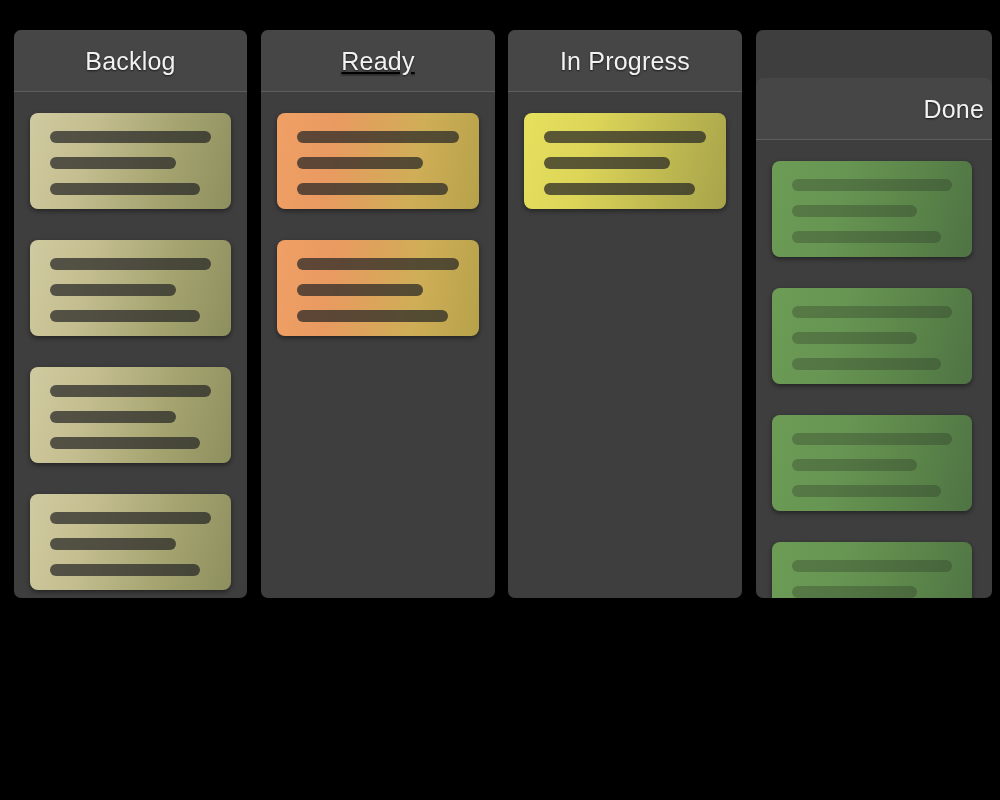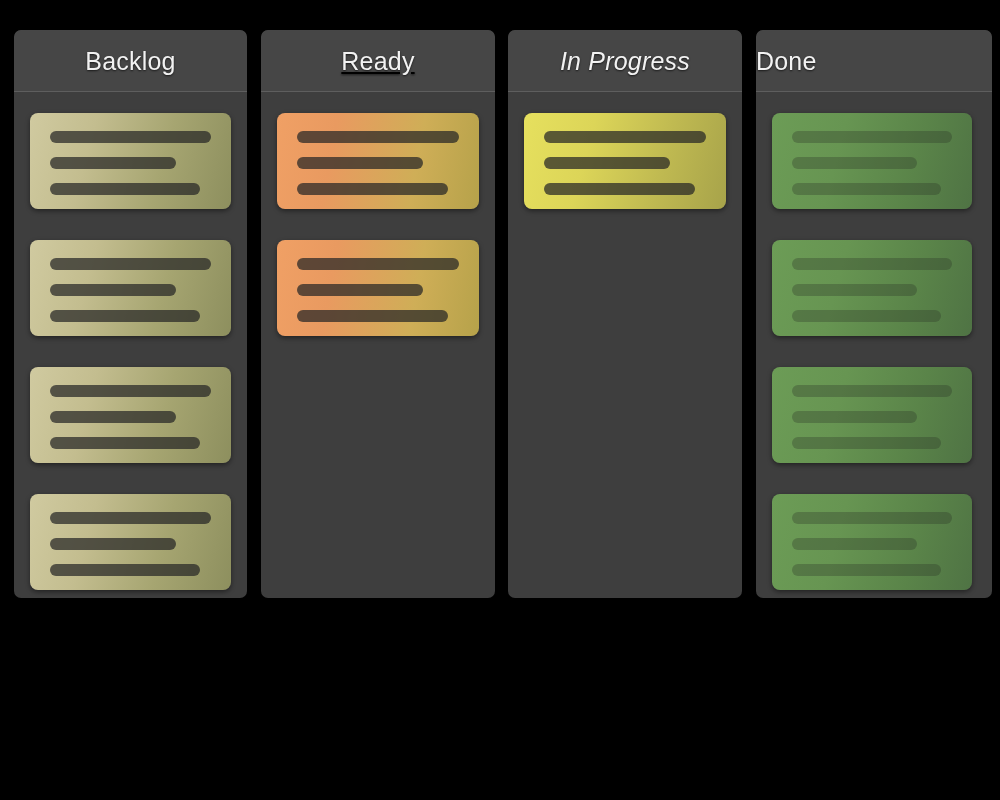--- a/index.html
+++ b/index.html
@@ -28,34 +28,34 @@
     height: 568px;
     background: #3e3e3e;
     border-radius: 7px;
     box-sizing: border-box;
     overflow: hidden;
     box-shadow: 0 1px 3px rgba(0,0,0,0.55);
   }
 
   .col-backlog    { left: 14px;  width: 233px; }
   .col-ready      { left: 261px; width: 234px; text-decoration: underline; }
-  .col-inprogress { left: 508px; width: 234px; font-style: italic; }
+  .col-inprogress { left: 508px; width: 234px; }
   .col-done       { left: 756px; width: 236px; }
 
   .column-header {
     position: relative;
     height: 62px;
     background: #464646;
     border-top-left-radius: 7px;
     border-top-right-radius: 7px;
     display: flex;
     align-items: center;
     justify-content: center;
   }
-  .col-done .column-header { justify-content: flex-start; padding-right: 14px; }
+  .col-done .column-header { justify-content: flex-end; padding-right: 8px; margin-top: 48px; }
 
   .column-title {
     color: #f2f2f2;
     font-size: 25px;
     font-weight: 400;
     letter-spacing: 0.2px;
     line-height: 1;
     text-shadow: 0 1px 2px rgba(0,0,0,0.65);
     white-space: nowrap;
   }

